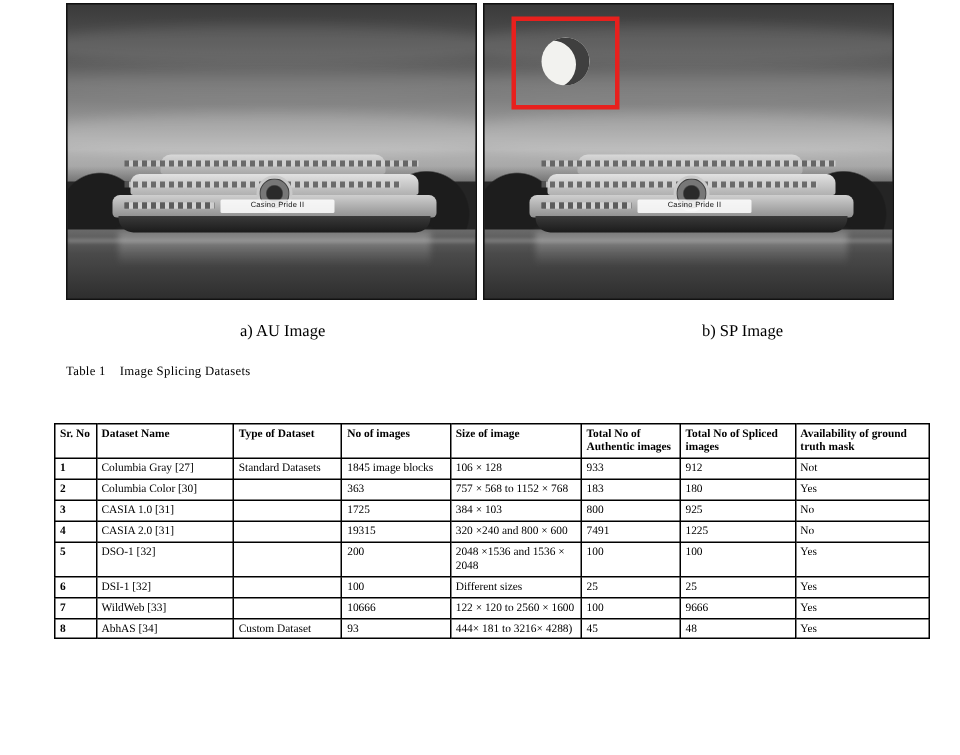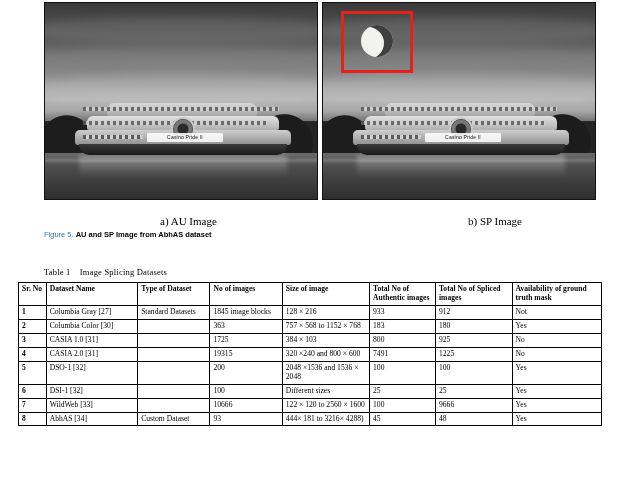--- a/index.html
+++ b/index.html
@@ -191,28 +191,28 @@
     font-family: "Liberation Sans", sans-serif;
     font-size: 7.5px;
   }
   .fig-label .fignum { color: #2d76c4; }
   .fig-label .figtext { color: #000; font-weight: bold; }
 
   
   .table-title {
     position: absolute;
     left: 44px;
-    top: 267px;
+    top: 242px;
     font-family: "Liberation Serif", serif;
     font-size: 8.5px;
     letter-spacing: 0.2px;
   }
   table.splice {
     position: absolute;
-    left: 18px;
+    left: 36px;
     top: 282px;
     width: 584px;
     border-collapse: collapse;
     font-family: "Liberation Serif", serif;
     font-size: 7.6px;
     table-layout: fixed;
   }
   table.splice th, table.splice td {
     border: 1px solid #000;
     vertical-align: top;
@@ -288,24 +288,20 @@
       <div class="moon-box"></div>
     </div>
 
   </div>
 
   <div class="caption-row">
     <span class="cap-a">a)   AU Image</span>
     <span class="cap-b">b)   SP Image</span>
   </div>
 
-  <div class="fig-label">
-    <span class="fignum">Figure 5.</span>
-    <span class="figtext">AU and SP Image from AbhAS dataset</span>
-  </div>
 
   <div class="table-title">
     <span>Table 1</span>
     &nbsp;&nbsp;
     <span>Image Splicing Datasets</span>
   </div>
 
   <table class="splice">
     <colgroup>
       <col class="c0">
@@ -328,21 +324,21 @@
         <th>Total  No of Spliced images</th>
         <th>Availability of ground truth mask</th>
       </tr>
     </thead>
     <tbody>
       <tr>
         <td class="idx">1</td>
         <td>Columbia Gray [27]</td>
         <td>Standard Datasets</td>
         <td>1845 image blocks</td>
-        <td>128 × 216</td>
+        <td>106 × 128</td>
         <td>933</td>
         <td>912</td>
         <td>Not</td>
       </tr>
       <tr>
         <td class="idx">2</td>
         <td>Columbia Color [30]</td>
         <td></td>
         <td>363</td>
         <td>757 × 568 to 1152  ×  768</td>

